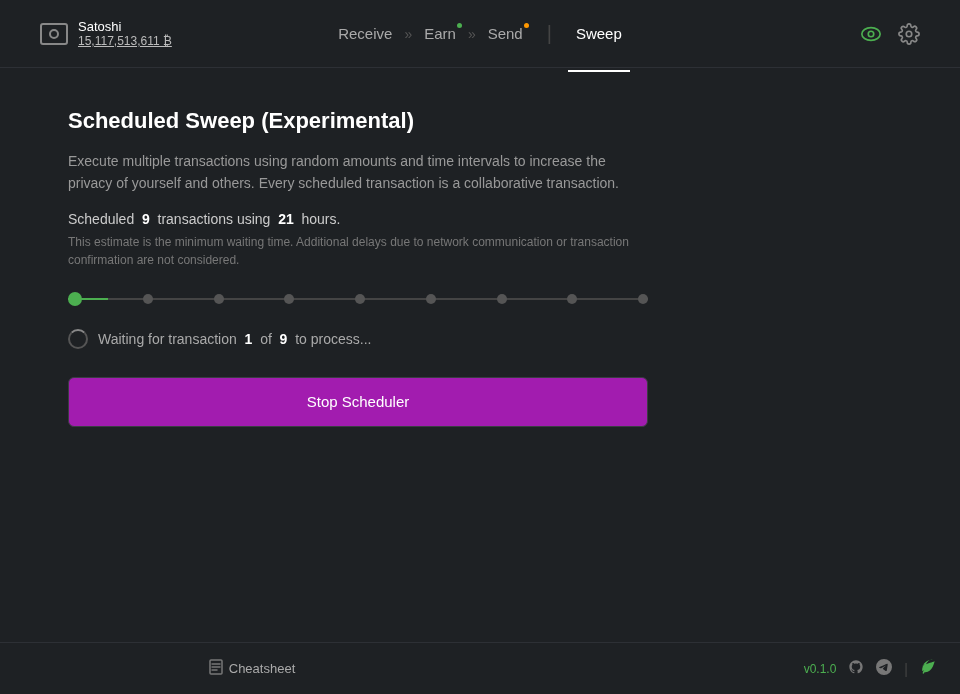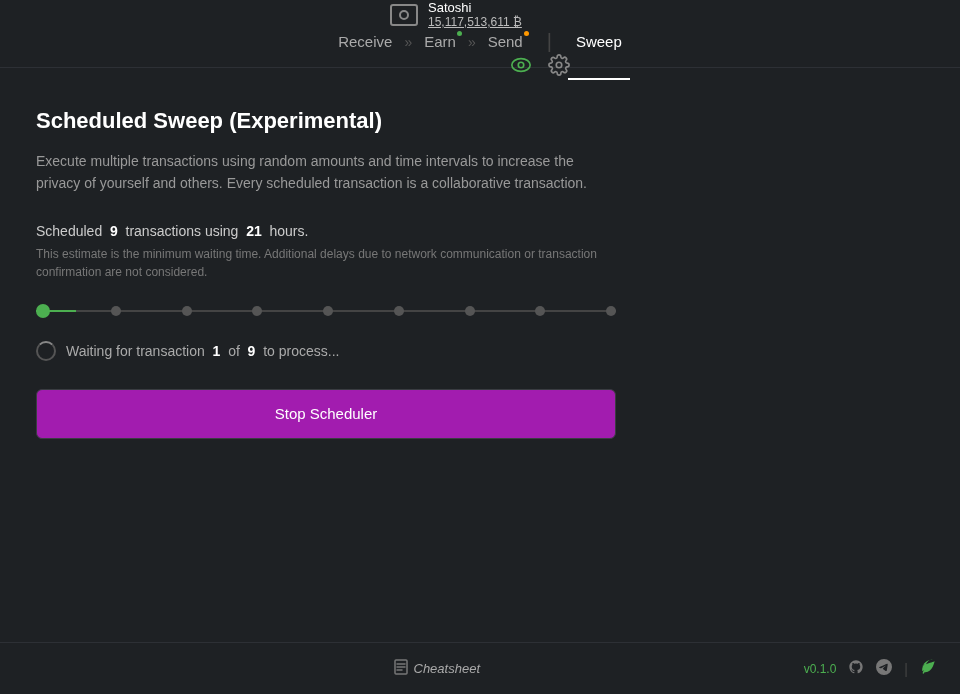--- a/index.html
+++ b/index.html
@@ -16,21 +16,20 @@
     }
 
     
     .header {
       display: flex;
       align-items: center;
       padding: 0 40px;
       height: 68px;
       border-bottom: 1px solid #2d3035;
       flex-shrink: 0;
-      flex-direction: column;
     }
     .wallet-info {
       display: flex;
       align-items: center;
       gap: 10px;
       min-width: 180px;
     }
     .wallet-icon {
       width: 28px;
       height: 22px;
@@ -117,35 +116,35 @@
       cursor: pointer;
       color: #888;
       display: flex;
       align-items: center;
       justify-content: center;
     }
 
     
     .main {
       flex: 1;
-      padding: 40px 36px;
+      padding: 40px 68px;
       overflow-y: auto;
     }
     .page-title {
       color: #fff;
       font-size: 22px;
       font-weight: 600;
       margin-bottom: 16px;
     }
     .page-desc {
       color: #999;
       font-size: 14px;
       line-height: 1.6;
       max-width: 580px;
-      margin-bottom: 28px;
+      margin-bottom: 16px;
     }
     .scheduled-info {
       font-size: 14px;
       color: #ccc;
       margin-bottom: 6px;
     }
     .scheduled-info strong {
       color: #fff;
       font-weight: 700;
     }
@@ -265,23 +264,22 @@
     .beta-link {
       color: #666;
       font-size: 12px;
       text-decoration: underline;
       cursor: pointer;
     }
     .footer-center {
       flex: 1;
       display: flex;
       align-items: center;
-      justify-content: flex-end;
+      justify-content: center;
       gap: 6px;
-      font-style: italic;
     }
     .cheatsheet-icon {
       color: #777;
       font-size: 14px;
     }
     .cheatsheet-text {
       color: #aaa;
       font-size: 13px;
       cursor: pointer;
     }

